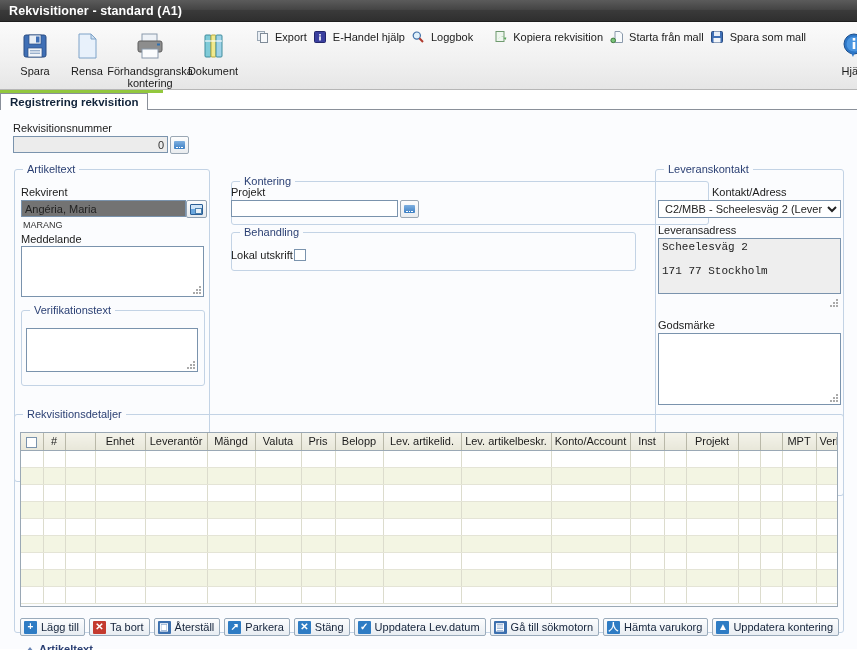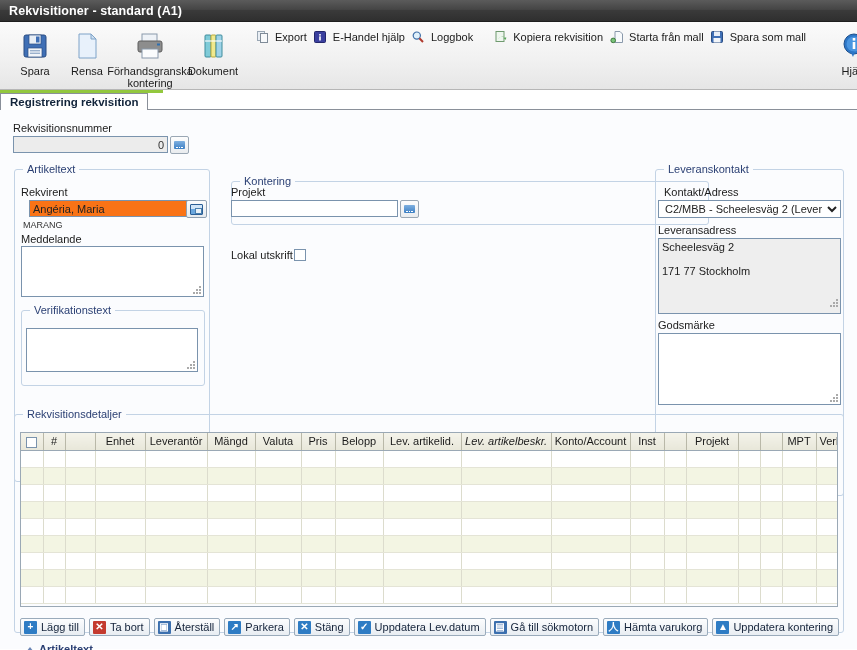--- a/index.html
+++ b/index.html
@@ -88,21 +88,21 @@
     margin-left: 8px; padding: 0 4px;
   }
 
   input.txt {
     border: 1px solid #7a93ad;
     height: 17px; font-size: 11px; color: #222;
     font-family: "Liberation Sans", sans-serif;
     padding: 0 3px; background: #ffffff;
   }
   input.txt.dis { background: #ececec; color: #333; }
-  input.txt.ro  { background: #f97316; margin-left: 8px; }
+  input.txt.ro  { background: #737373; }
 
   textarea.ta {
     border: 1px solid #7a93ad;
     background: #ffffff;
     font-size: 11px; color: #222; resize: none;
     font-family: "Liberation Sans", sans-serif;
     padding: 2px 3px;
   }
   textarea.ta.ro { background: #eeeeee; }
 
@@ -433,36 +433,39 @@
   <div style="position:absolute;left:231px;top:76px;" class="lbl-text">Projekt</div>
   <input class="txt" style="position: absolute; left: 231px; top: 90px; width: 167px;" value="">
   <div class="browsebtn" style="position:absolute;left:400px;top:90px;">
     <span class="dots3">
         <i></i>
         <i></i>
         <i></i>
       </span>
   </div>
 
+  <fieldset class="grp" style="left:231px;top:116px;width:405px;height:45px;">
+    <legend>Behandling</legend>
+  </fieldset>
   <div style="position:absolute;left:231px;top:139px;display:flex;align-items:center;gap:0;">
     <span class="lbl-text">Lokal utskrift</span>
     <input type="checkbox" class="cbx" style="margin-left: 1px;">
   </div>
 
   <fieldset class="grp" style="left:655px;top:53px;width:189px;height:333px;">
     <legend>Leveranskontakt</legend>
   </fieldset>
 
-  <div style="position:absolute;left:628px;top:76px;padding-left:36px;" class="lbl-text">Kontakt/Adress</div>
+  <div style="position:absolute;left:676px;top:76px;padding-left:36px;" class="lbl-text">Kontakt/Adress</div>
   <select class="sel" style="position:absolute;left:658px;top:90px;width:183px;">
     <option>C2/MBB - Scheelesväg 2 (Leverans)</option>
   </select>
 
   <div style="position:absolute;left:658px;top:114px;" class="lbl-text">Leveransadress</div>
-  <textarea class="ta ro" style="position: absolute; left: 658px; top: 128px; width: 183px; height: 76px;" readonly="">Scheelesväg 2
+  <textarea class="ta ro" style="position: absolute; left: 658px; top: 128px; width: 183px; height: 56px; font-family: Liberation Mono, monospace;" readonly="">Scheelesväg 2
 
 171 77 Stockholm</textarea>
   <span class="grip" style="left:829px;top:188px;"></span>
 
   <div style="position:absolute;left:658px;top:209px;" class="lbl-text">Godsmärke</div>
   <textarea class="ta" style="position: absolute; left: 658px; top: 223px; width: 183px; height: 72px;"></textarea>
   <span class="grip" style="left:829px;top:283px;"></span>
 
   <fieldset class="grp" style="left:14px;top:298px;width:830px;height:225px;">
     <legend>Rekvisitionsdetaljer</legend>
@@ -475,21 +478,21 @@
             <th style="width: 22px;"><span class="hdrcbx"></span></th>
             <th style="width: 22px;">#</th>
             <th style="width: 30px;"></th>
             <th style="width: 50px;">Enhet</th>
             <th style="width: 62px;">Leverantör</th>
             <th style="width: 48px;">Mängd</th>
             <th style="width: 46px;">Valuta</th>
             <th style="width: 34px;">Pris</th>
             <th style="width: 48px;">Belopp</th>
             <th style="width: 78px;">Lev. artikelid.</th>
-            <th style="width: 90px; font-style: italic;">Lev. artikelbeskr.</th>
+            <th style="width: 90px;">Lev. artikelbeskr.</th>
             <th style="width: 79px;">Konto/Account</th>
             <th style="width: 34px;">Inst</th>
             <th style="width: 22px;"></th>
             <th style="width: 52px;">Projekt</th>
             <th style="width: 22px;"></th>
             <th style="width: 22px;"></th>
             <th style="width: 34px;">MPT</th>
             <th style="width: 105px;">Verksamhet/Function</th>
           </tr>
       </thead>

